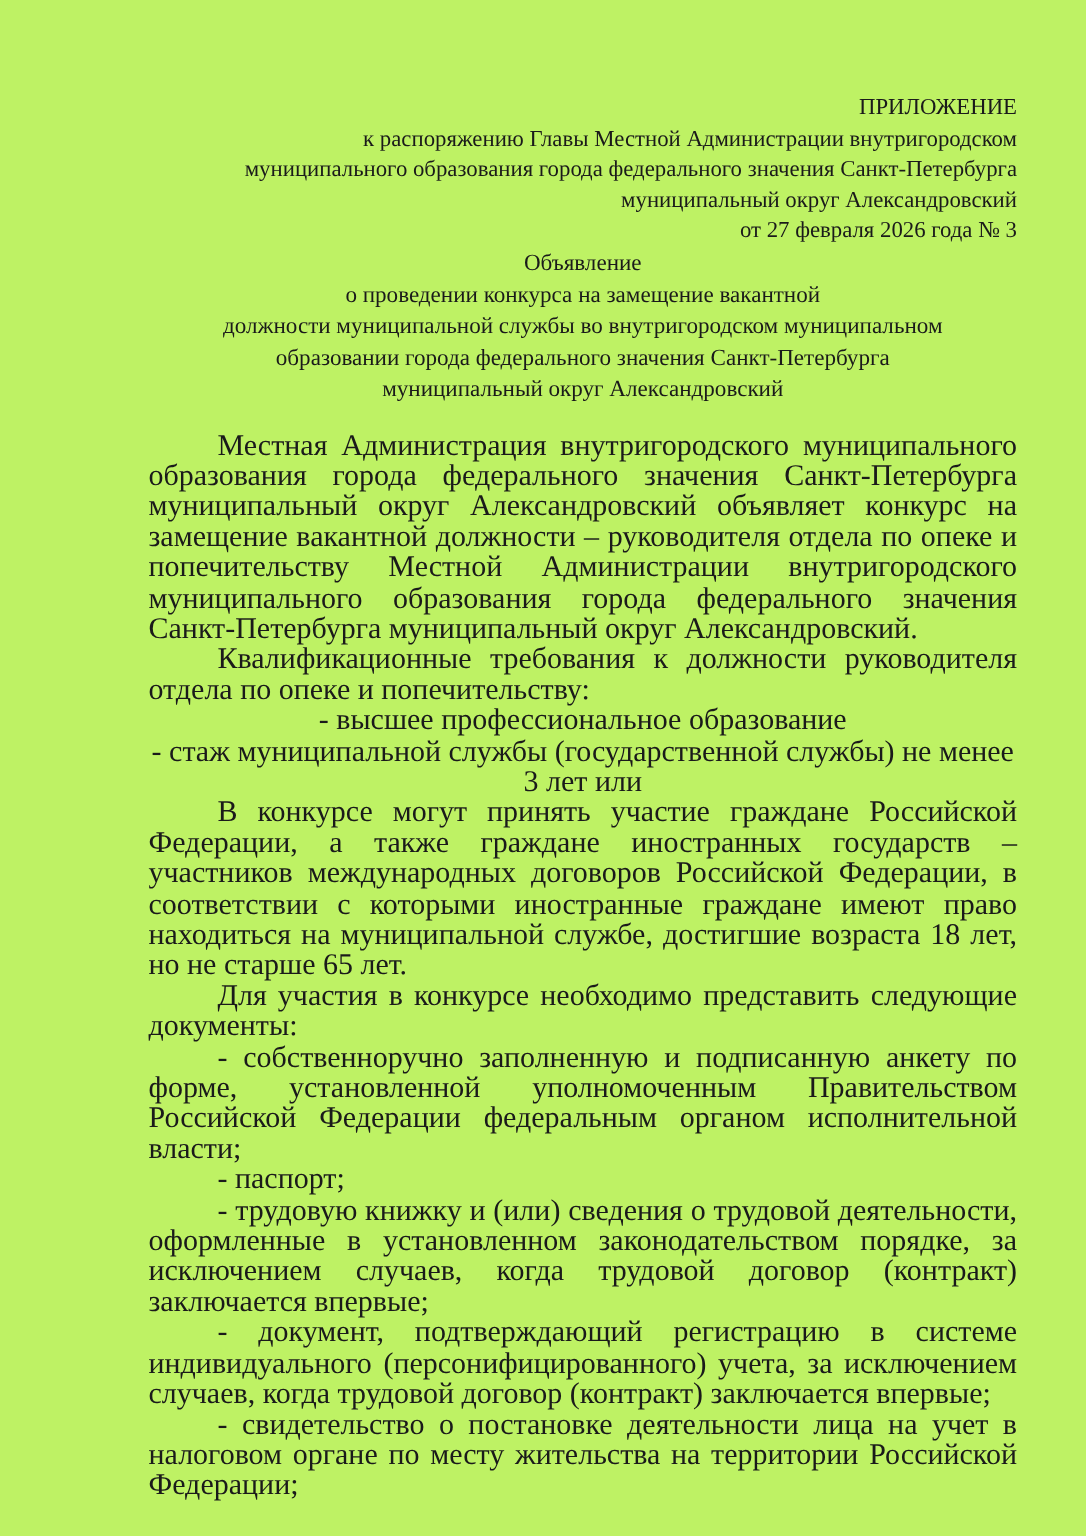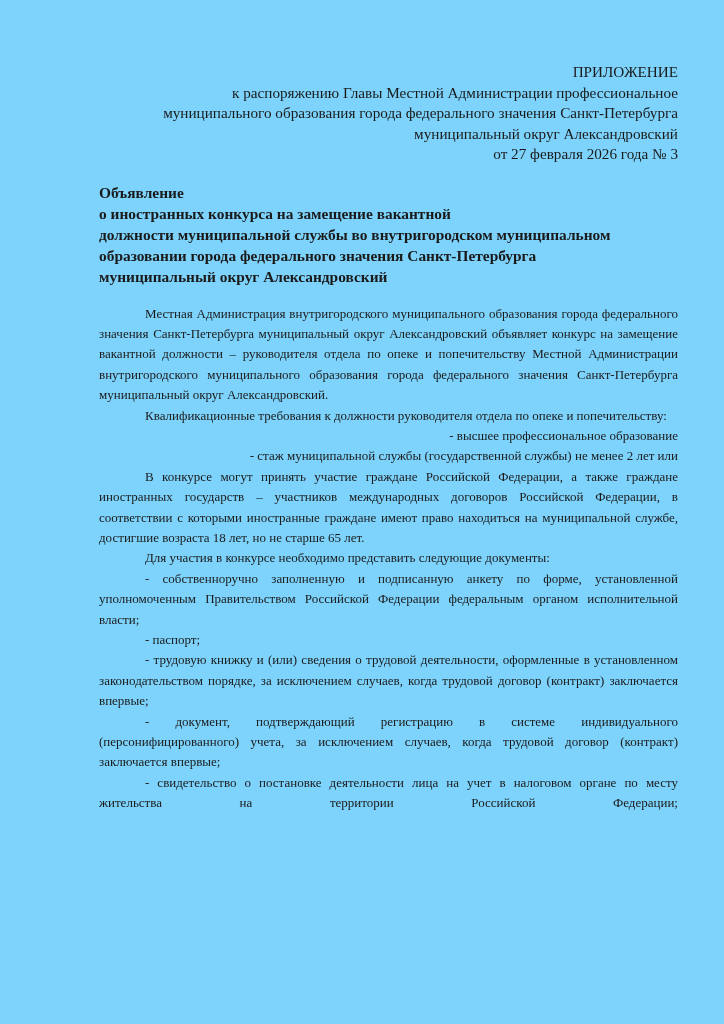--- a/index.html
+++ b/index.html
@@ -11,21 +11,21 @@
     width: 724px;
     height: 1024px;
     font-family: "Liberation Serif", "DejaVu Serif", serif;
     color: #1a1a1a;
     overflow: hidden;
   }
   .page {
     position: relative;
     width: 724px;
     height: 1024px;
-    background: #7dd3fc;
+    background: #bef264;
     box-sizing: border-box;
     padding: 62px 46px 0 99px;
   }
   .content {
     width: 579px;
   }
 
   
   .doc-header {
     text-align: right;
@@ -33,85 +33,85 @@
     line-height: 20.5px;
     margin: 0 0 0 0;
   }
   .doc-header .hline {
     display: block;
     white-space: nowrap;
   }
 
   
   .doc-title {
-    font-weight: bold;
+    text-align: center;
+    font-weight: normal;
     font-size: 15.4px;
     line-height: 21px;
-    margin-top: 17px;
     margin-bottom: 0;
   }
   .doc-title .tline {
     display: block;
   }
 
   
   .body-block {
     margin-top: 17px;
-    font-size: 13px;
+    font-size: 20px;
     line-height: 20.4px;
   }
   p.para {
     margin: 0;
     text-align: justify;
     text-indent: 46px;
     hyphens: none;
   }
   p.para.flush {
     text-indent: 0;
   }
   p.para.nojust {
-    text-align: right;
+    text-align: center;
   }
   p.para.dash {
     text-align: justify;
     text-indent: 46px;
   }
   p.para:last-child::after {
     content: "";
     display: inline-block;
     width: 100%;
   }
 </style>
 </head>
 <body>
 
 <div class="page">
   <div class="content">
 
     <div class="doc-header">
       <span class="hline">ПРИЛОЖЕНИЕ</span>
-      <span class="hline">к распоряжению Главы Местной Администрации профессиональное</span>
+      <span class="hline">к распоряжению Главы Местной Администрации внутригородском</span>
       <span class="hline">муниципального образования города федерального значения Санкт-Петербурга</span>
       <span class="hline">муниципальный округ Александровский</span>
       <span class="hline">от 27 февраля 2026 года № 3</span>
     </div>
 
     <div class="doc-title">
       <span class="tline">Объявление</span>
-      <span class="tline">о иностранных конкурса на замещение вакантной</span>
+      <span class="tline">о проведении конкурса на замещение вакантной</span>
       <span class="tline">должности муниципальной службы во внутригородском муниципальном</span>
       <span class="tline">образовании города федерального значения Санкт-Петербурга</span>
       <span class="tline">муниципальный округ Александровский</span>
     </div>
 
     <div class="body-block">
       <p class="para">Местная Администрация внутригородского муниципального образования города федерального значения Санкт-Петербурга муниципальный округ Александровский объявляет конкурс на замещение вакантной должности – руководителя отдела по опеке и попечительству Местной Администрации внутригородского муниципального образования города федерального значения Санкт-Петербурга муниципальный округ Александровский.</p>
       <p class="para">Квалификационные требования к должности руководителя отдела по опеке и попечительству:</p>
       <p class="para flush nojust">- высшее профессиональное образование</p>
-      <p class="para flush nojust">- стаж муниципальной службы (государственной службы) не менее 2 лет или</p>
+      <p class="para flush nojust">- стаж муниципальной службы (государственной службы) не менее 3 лет или</p>
       <p class="para">В конкурсе могут принять участие граждане Российской Федерации, а также граждане иностранных государств – участников международных договоров Российской Федерации, в соответствии с которыми иностранные граждане имеют право находиться на муниципальной службе, достигшие возраста 18 лет, но не старше 65 лет.</p>
       <p class="para">Для участия в конкурсе необходимо представить следующие документы:</p>
       <p class="para dash">- собственноручно заполненную и подписанную анкету по форме, установленной уполномоченным Правительством Российской Федерации федеральным органом исполнительной власти;</p>
       <p class="para dash">- паспорт;</p>
       <p class="para dash">- трудовую книжку и (или) сведения о трудовой деятельности, оформленные в установленном законодательством порядке, за исключением случаев, когда трудовой договор (контракт) заключается впервые;</p>
       <p class="para dash">- документ, подтверждающий регистрацию в системе индивидуального (персонифицированного) учета, за исключением случаев, когда трудовой договор (контракт) заключается впервые;</p>
       <p class="para dash">- свидетельство о постановке деятельности лица на учет в налоговом органе по месту жительства на территории Российской Федерации;</p>
     </div>
 
   </div>

